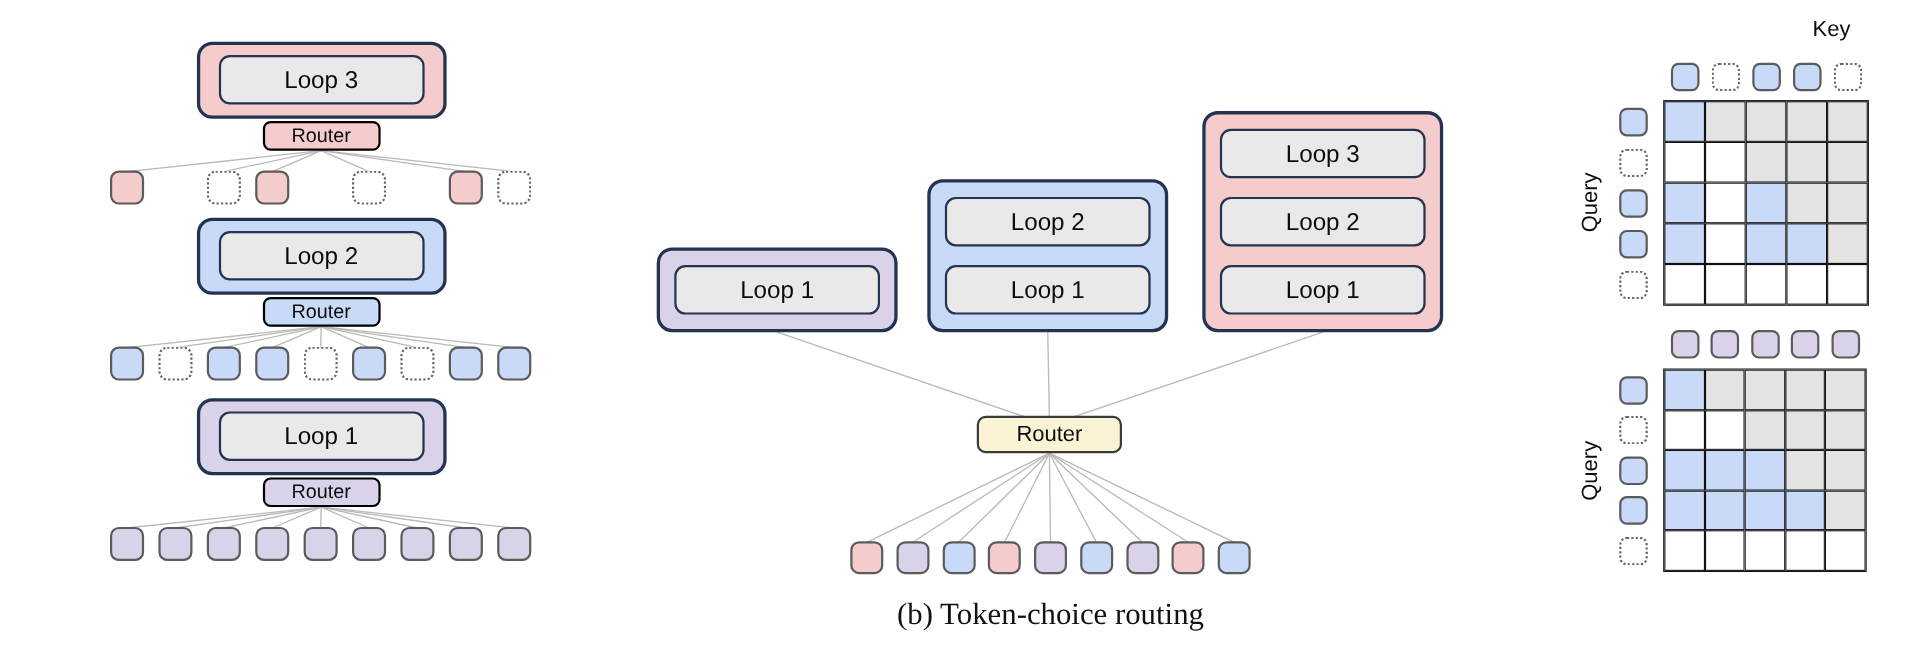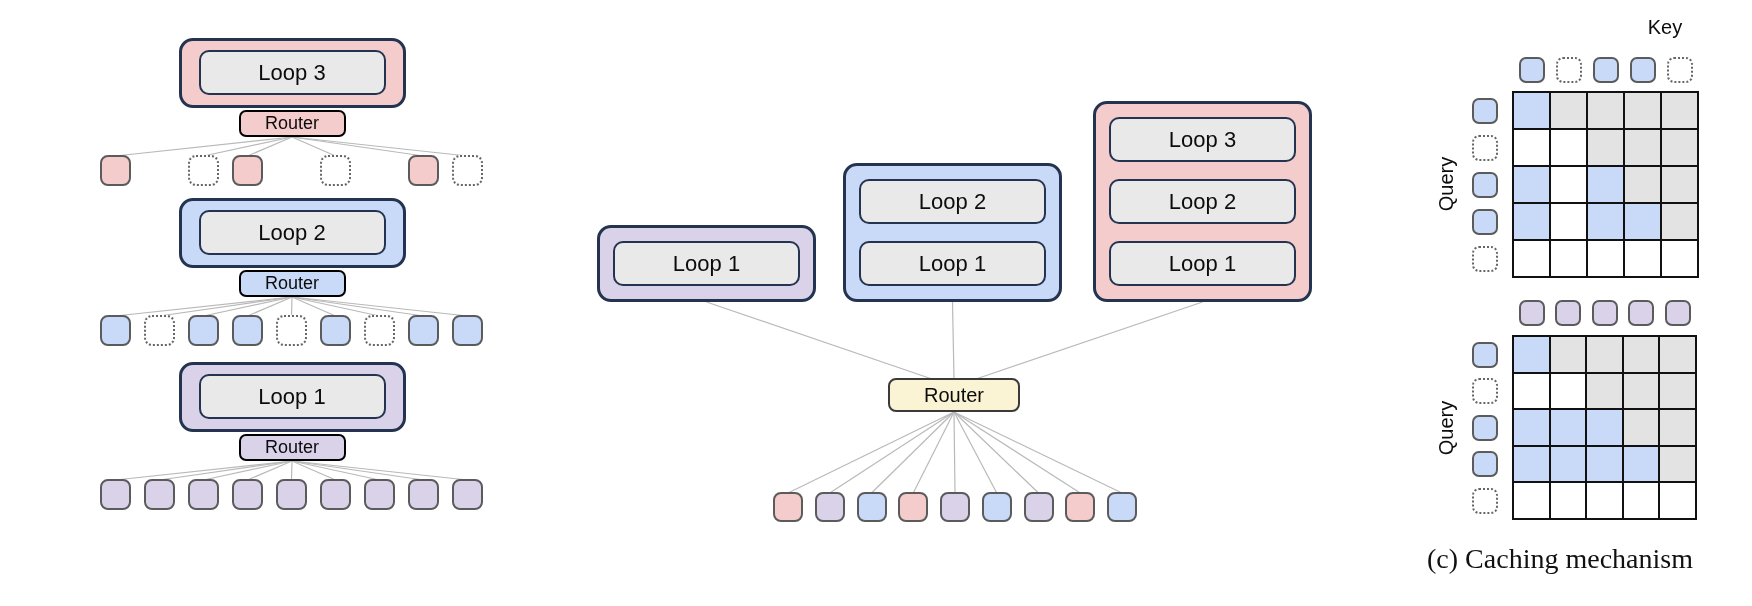--- a/index.html
+++ b/index.html
@@ -205,14 +205,14 @@
       <div class="token dotted" style="left: 1472px; top: 378.25px; width: 26px; height: 26px; background: rgb(255, 255, 255); border-radius: 7px;"></div>
       <div class="token solid" style="left: 1472px; top: 414.75px; width: 26px; height: 26px; background: rgb(201, 218, 248); border-radius: 7px;"></div>
       <div class="token solid" style="left: 1472px; top: 451.25px; width: 26px; height: 26px; background: rgb(201, 218, 248); border-radius: 7px;"></div>
       <div class="token dotted" style="left: 1472px; top: 487.75px; width: 26px; height: 26px; background: rgb(255, 255, 255); border-radius: 7px;"></div>
     </div>
 
   <div class="axis-label center" style="left:1665px;top:16px;">Key</div>
   <div class="axis-label rot" style="left:1446px;top:184px;">Query</div>
   <div class="axis-label rot" style="left:1446px;top:428px;">Query</div>
 
-  <div class="caption" style="left:1560px;top:543px;">(c) Caching mechanism</div>
+  <div class="caption" style="left:955px;top:543px;">(b) Token-choice routing</div>
 </div>
 
 </body></html>

